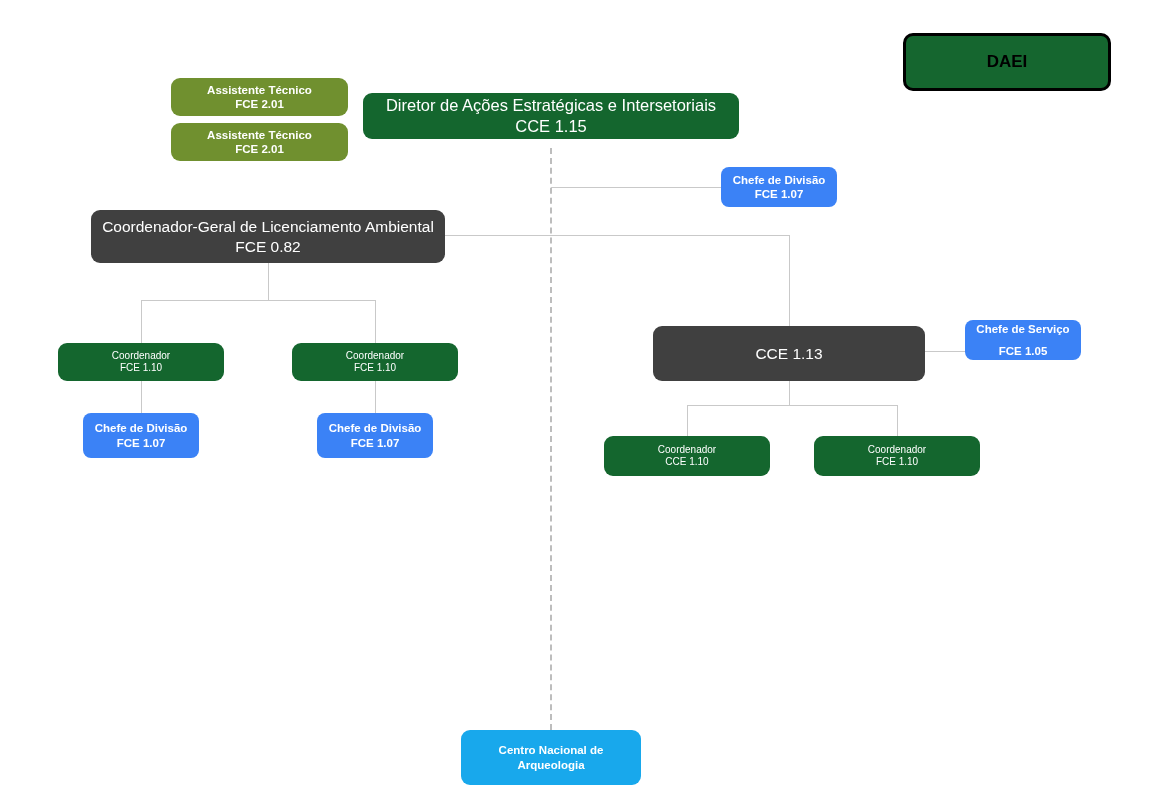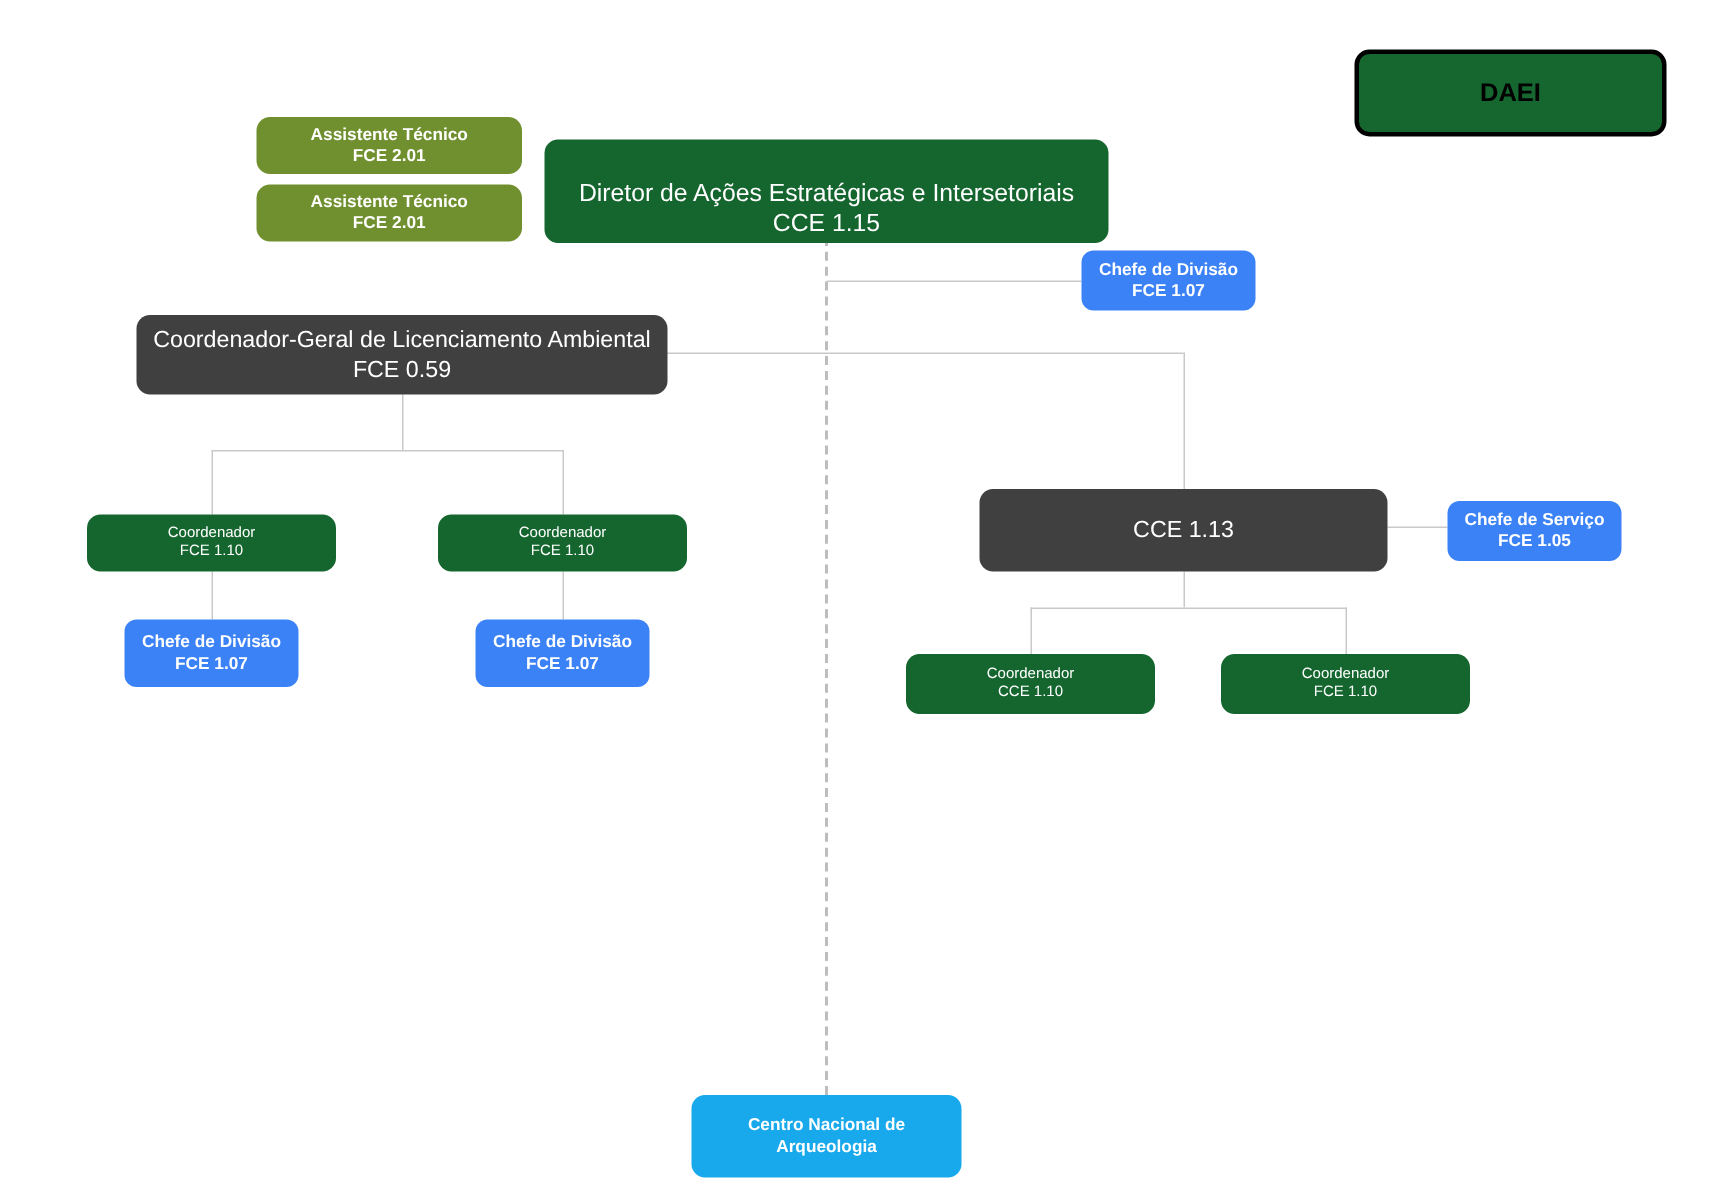--- a/index.html
+++ b/index.html
@@ -125,33 +125,33 @@
   <div class="node n-olive" style="left:171px; top:78px; width:177px; height:38px;">
     <span class="l1">Assistente Técnico</span>
     <span class="l2">FCE 2.01</span>
   </div>
 
   <div class="node n-olive" style="left:171px; top:123px; width:177px; height:38px;">
     <span class="l1">Assistente Técnico</span>
     <span class="l2">FCE 2.01</span>
   </div>
 
-  <div class="node n-dir" style="left:363px; top:93px; width:376px; height:69px;justify-content:flex-end;">
+  <div class="node n-dir" style="left:363px; top:93px; width:376px; height:46px;">
     <span class="l1">Diretor de Ações Estratégicas e Intersetoriais</span>
     <span class="l2">CCE 1.15</span>
   </div>
 
   <div class="node n-dark" style="left:721px; top:167px; width:116px; height:40px;">
     <span class="l1">Chefe de Divisão</span>
     <span class="l2">FCE 1.07</span>
   </div>
 
   <div class="node n-cg" style="left:91px; top:210px; width:354px; height:53px;">
     <span class="l1">Coordenador-Geral de Licenciamento Ambiental</span>
-    <span class="l2">FCE 0.59</span>
+    <span class="l2">FCE 0.82</span>
   </div>
 
   <div class="node n-coord" style="left:58px; top:343px; width:166px; height:38px;">
     <span class="l1">Coordenador</span>
     <span class="l2">FCE 1.10</span>
   </div>
 
   <div class="node n-coord" style="left:292px; top:343px; width:166px; height:38px;">
     <span class="l1">Coordenador</span>
     <span class="l2">FCE 1.10</span>
@@ -164,21 +164,21 @@
 
   <div class="node n-dark" style="left:317px; top:413px; width:116px; height:45px;">
     <span class="l1">Chefe de Divisão</span>
     <span class="l2">FCE 1.07</span>
   </div>
 
   <div class="node n-cg" style="left:653px; top:326px; width:272px; height:55px;">
     <span class="l2">CCE 1.13</span>
   </div>
 
-  <div class="node n-dark" style="left:965px; top:334px; width:116px; height:40px;">
+  <div class="node n-dark" style="left:965px; top:320px; width:116px; height:40px;justify-content:space-between;">
     <span class="l1">Chefe de Serviço</span>
     <span class="l2">FCE 1.05</span>
   </div>
 
   <div class="node n-coord" style="left:604px; top:436px; width:166px; height:40px;">
     <span class="l1">Coordenador</span>
     <span class="l2">CCE 1.10</span>
   </div>
 
   <div class="node n-coord" style="left:814px; top:436px; width:166px; height:40px;">

